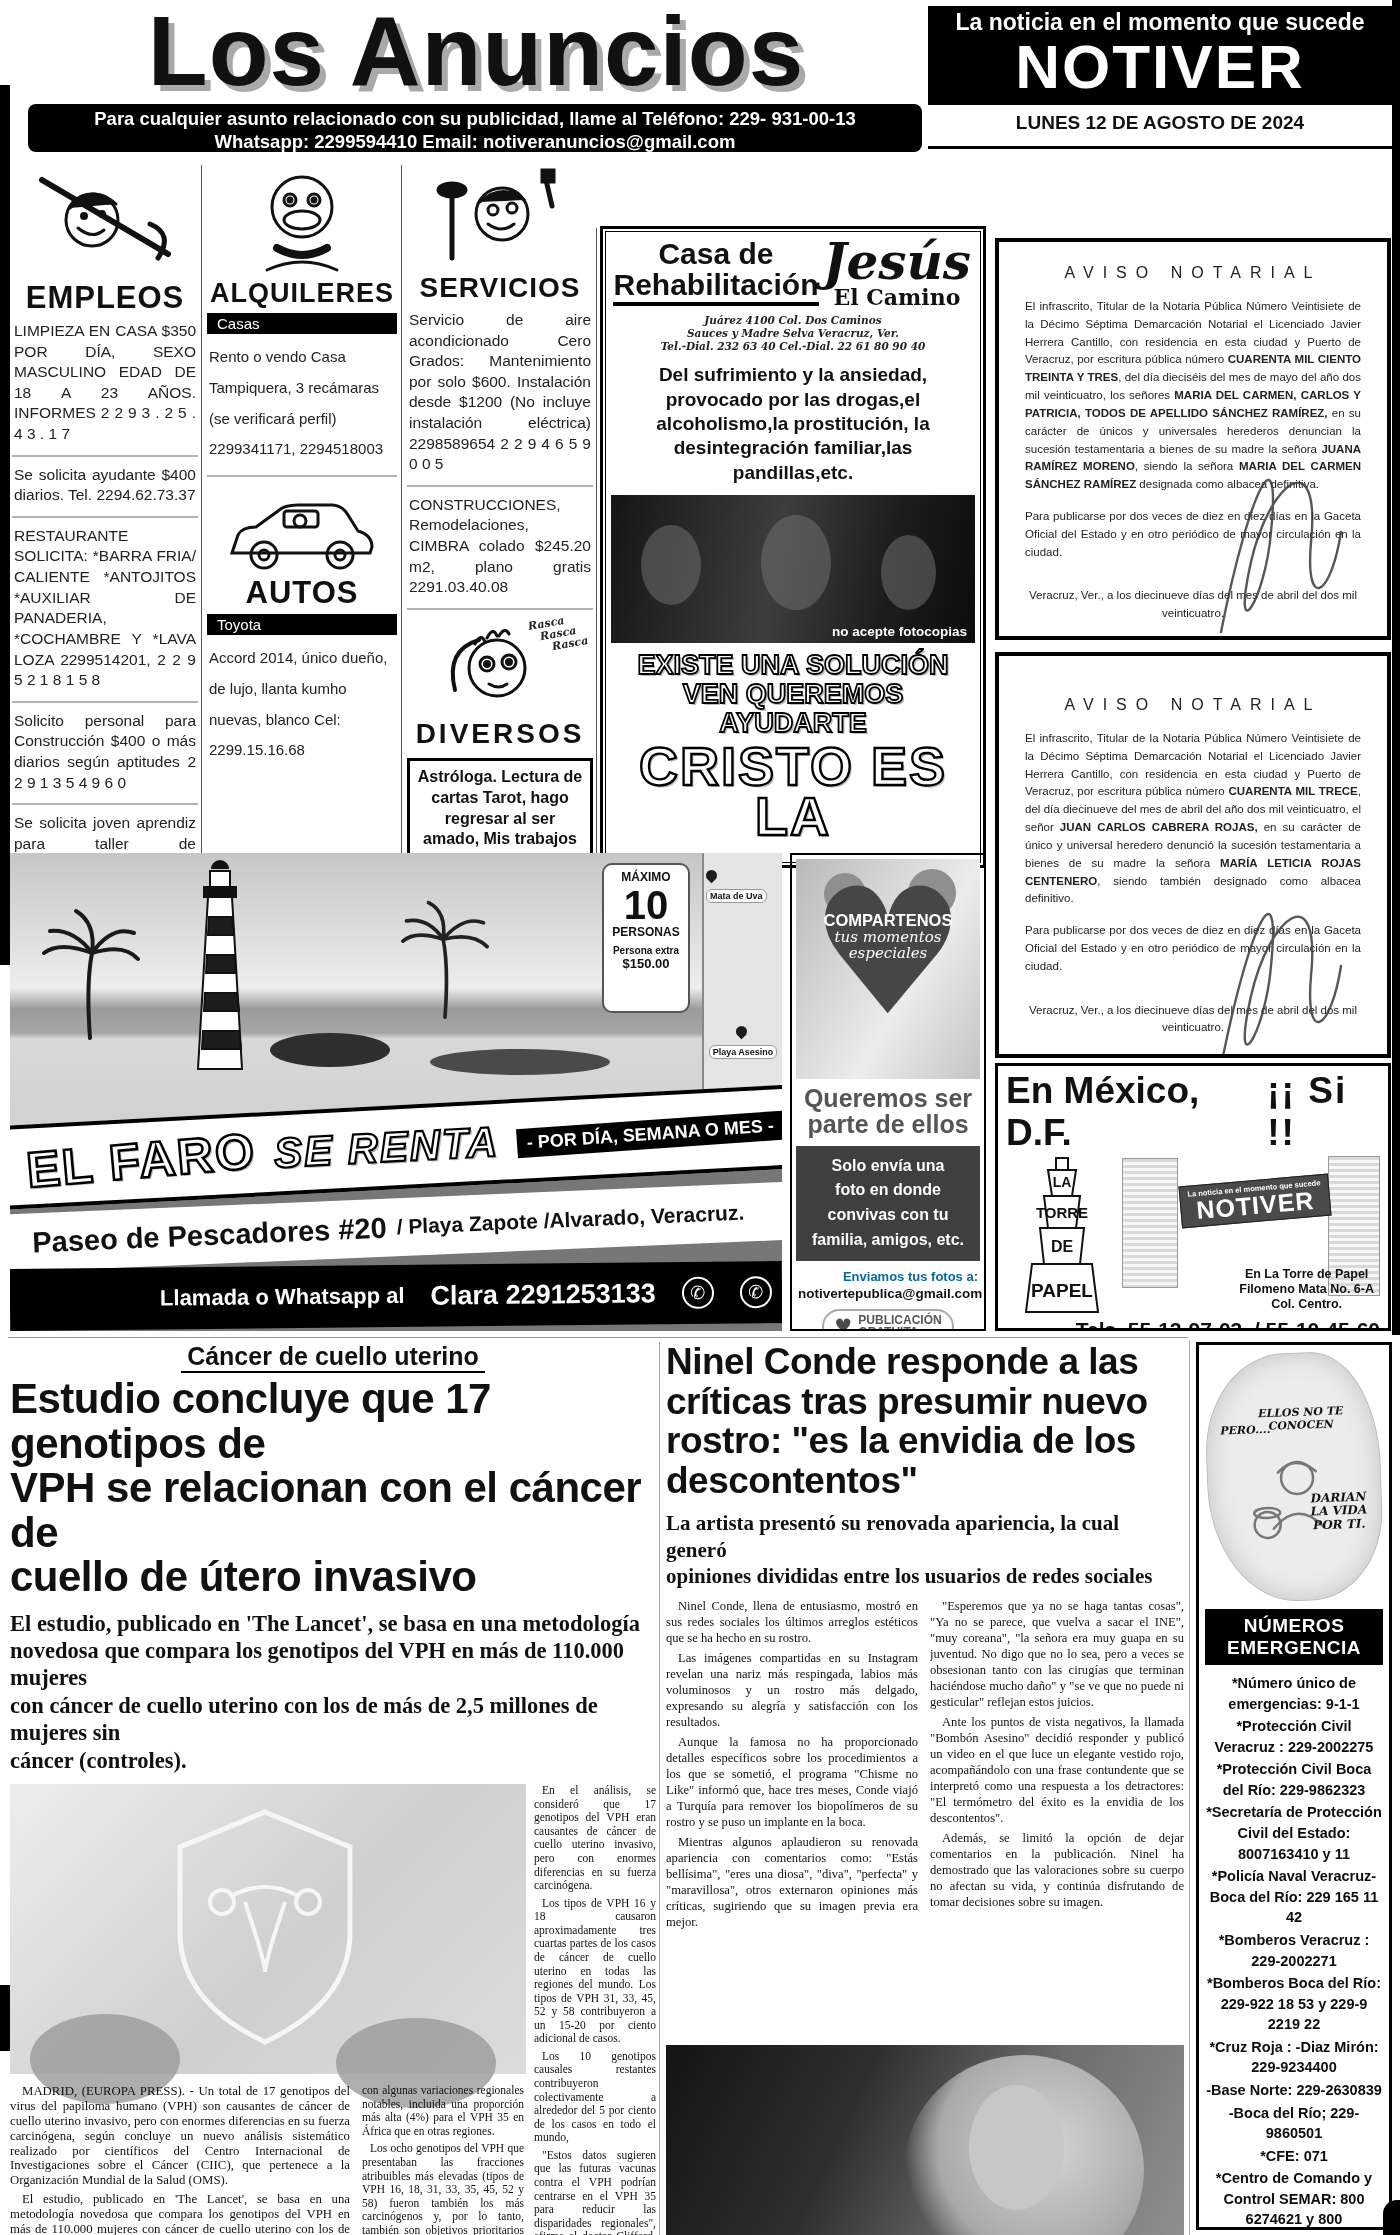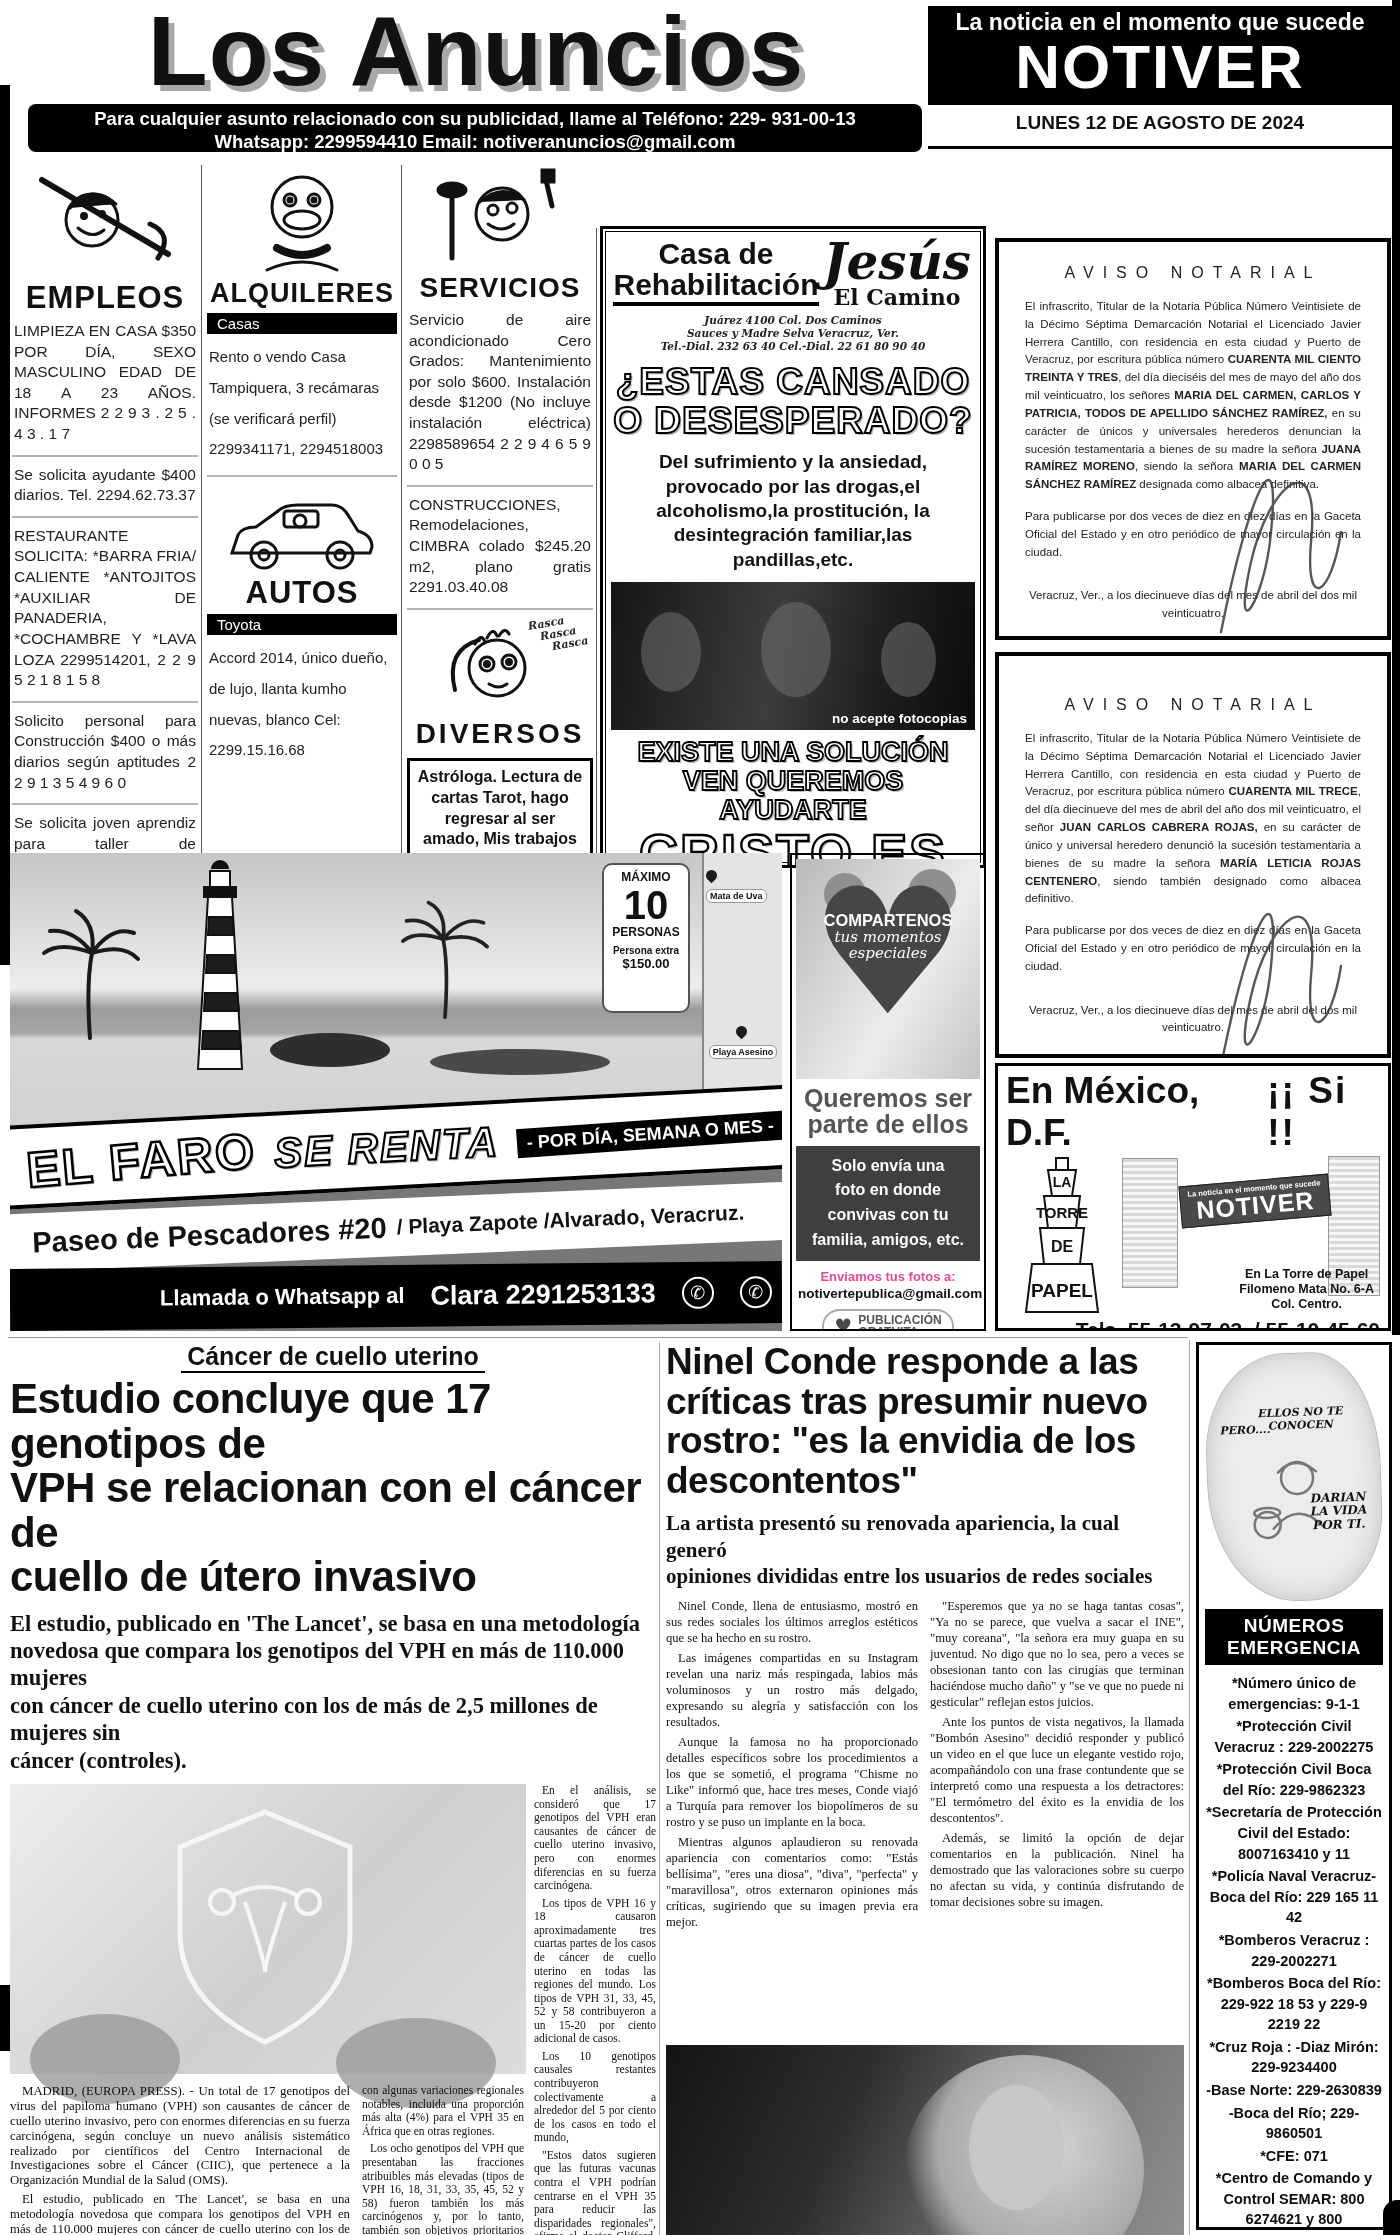--- a/index.html
+++ b/index.html
@@ -94,21 +94,21 @@
   .comp-photo{position:relative;height:220px;background:linear-gradient(120deg,#b9b9b9,#ececec 60%,#c4c4c4)}
   .comp-photo .head{position:absolute;background:#8f8f8f;border-radius:50%}
   .heart-glyph{position:absolute;left:50%;top:6px;transform:translateX(-50%);font-size:175px;line-height:1;
                color:#464646;font-family:"DejaVu Sans",sans-serif}
   .heart-text{position:absolute;left:0;top:52px;width:100%;color:#fff}
   .heart-text .t1{font-weight:900;font-size:16.5px}
   .heart-text .t2{font-family:"DejaVu Serif",serif;font-style:italic;font-size:15px;line-height:1.05}
   .comp-title{font-size:25px;font-weight:900;color:#555;line-height:1.05;margin-top:6px}
   .comp-box{background:#3f3f3f;color:#fff;font-weight:bold;font-size:16px;line-height:1.55;
             margin-top:8px;padding:8px 2px}
-  .comp-send{font-weight:bold;font-size:13px;text-align:center;margin:8px 2px 0;color:#ec4899}
+  .comp-send{font-weight:bold;font-size:13px;text-align:right;margin:8px 2px 0;color:#0369a1}
   .comp-email{font-weight:900;font-size:13.5px;text-align:left;margin:2px 2px 0}
   .comp-pill{display:inline-flex;align-items:center;gap:6px;border:2px solid #aaa;border-radius:18px;
              padding:3px 10px;margin-top:8px;color:#555;font-weight:900;font-size:12px;line-height:1.05;text-align:left}
   .comp-pill .hg{color:#4a4a4a;font-size:20px;font-family:"DejaVu Sans",sans-serif}
   
   .torre{position:absolute;left:995px;top:1063px;width:396px;height:268px;border:3px solid #000;
          padding:4px 8px;overflow:hidden}
   .torre-head{display:flex;align-items:baseline;gap:10px}
   .torre-t{font-size:37px;font-weight:900}
   .torre-si{font-size:37px;font-weight:900;letter-spacing:2px}
@@ -295,24 +295,20 @@
       </div>
       <div style="text-align:center;padding-right:4px">
         <div class="rehab-jesus">Jesús</div>
         <div class="rehab-camino">El Camino</div>
       </div>
     </div>
     <div class="rehab-addr">
       <div>Juárez 4100 Col. Dos Caminos</div>
       <div>Sauces y Madre Selva Veracruz, Ver.</div>
       <div>Tel.-Dial. 232 63 40 Cel.-Dial. 22 61 80 90 40</div>
-    </div>
-    <div class="rehab-q outline">
-      <div>¿ESTAS CANSADO</div>
-      <div>O DESESPERADO?</div>
     </div>
     <div class="rehab-body">Del sufrimiento y la ansiedad, provocado por las drogas,el alcoholismo,la prostitución, la desintegración familiar,las pandillas,etc.</div>
     <div class="rehab-photo">
       <div class="blob" style="left:30px;top:30px;width:60px;height:80px"></div>
       <div class="blob" style="left:150px;top:20px;width:70px;height:95px"></div>
       <div class="blob" style="left:270px;top:40px;width:55px;height:75px"></div>
       <div class="rehab-caption">no acepte fotocopias</div>
     </div>
     <div class="rehab-sol outline">
       <div>EXISTE UNA SOLUCIÓN</div>

